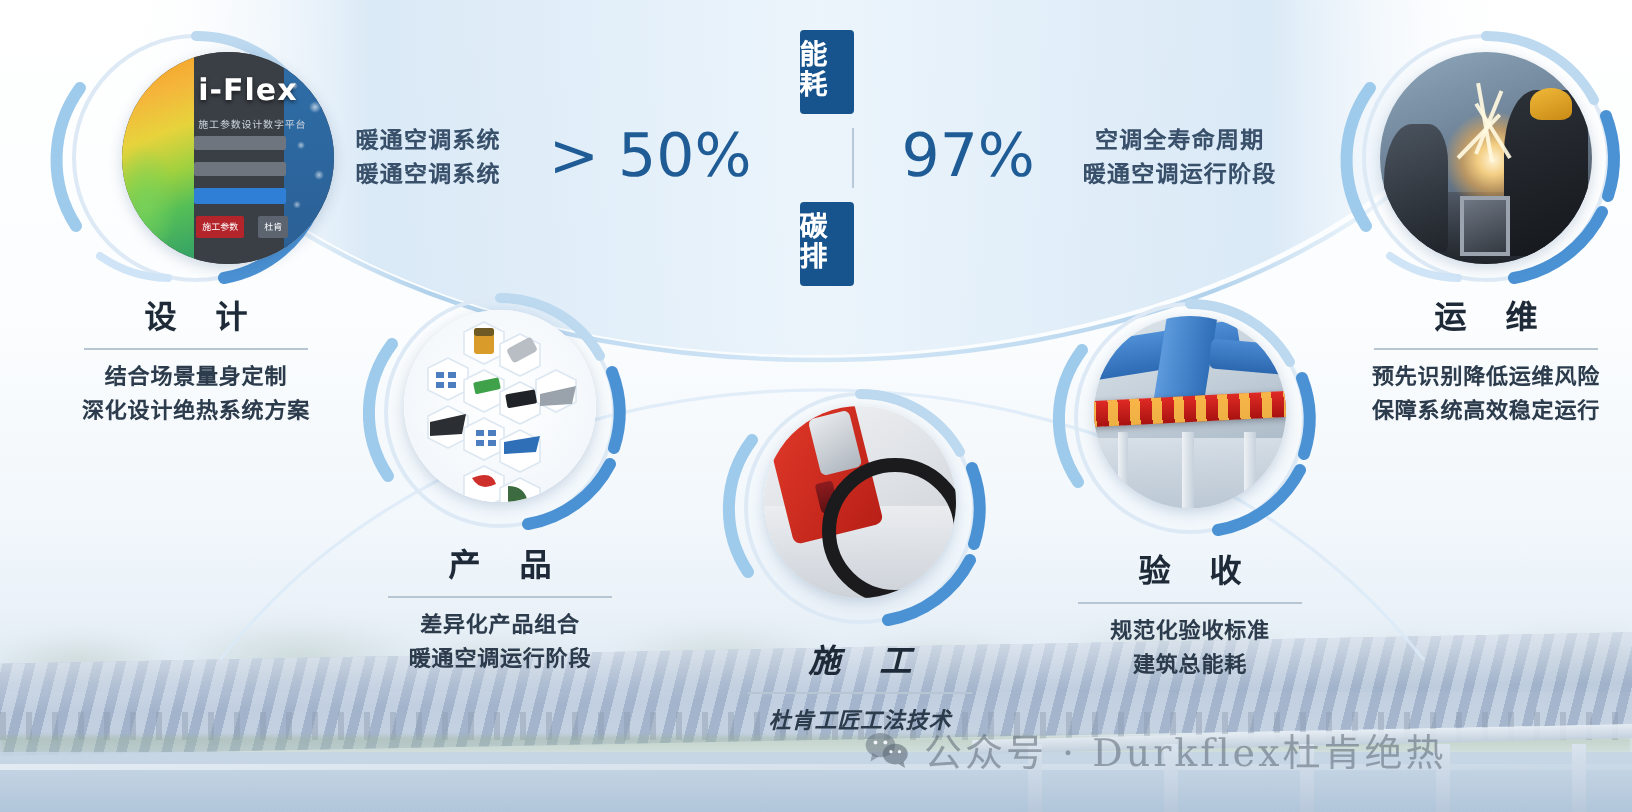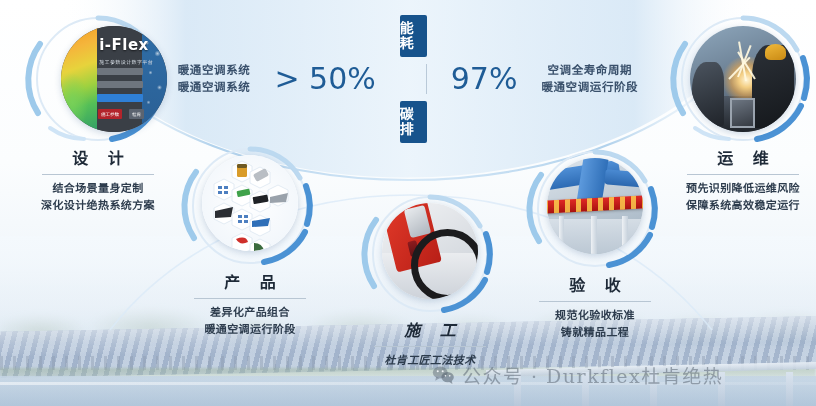--- a/index.html
+++ b/index.html
@@ -479,21 +479,21 @@
           <div class="pipe-v" style="left:46%;"></div>
           <div class="pipe-v" style="left:78%;"></div>
           <div class="banner"></div>
         </div>
       </div>
     </div>
     <div class="node-label">
       <div class="node-title">验 收</div>
       <div class="node-rule"></div>
       <div class="node-desc">规范化验收标准</div>
-      <div class="node-desc">铸就精品工程</div>
+      <div class="node-desc">建筑总能耗</div>
     </div>
   </div>
 
   <div class="node" style="left:661px;top:14px;width:164px;">
     <div class="ring-wrap" style="width:164px;height:130px;">
       <svg class="ring-svg" width="164" height="130" viewBox="0 0 164 130" xmlns="http://www.w3.org/2000/svg">
         <circle cx="82" cy="65" r="61" fill="none" stroke="#ddeaf6" stroke-width="2"></circle>
         <path d="M 82,4 A 61,61 0 0 1 136,36" fill="none" stroke="#bcd9f0" stroke-width="5" stroke-linecap="round"></path>
         <path d="M 24,30 A 61,61 0 0 0 22,99" fill="none" stroke="#9ecaeb" stroke-width="6" stroke-linecap="round"></path>
         <path d="M 140,92 A 61,61 0 0 1 96,125" fill="none" stroke="#4b92d4" stroke-width="6" stroke-linecap="round"></path>

